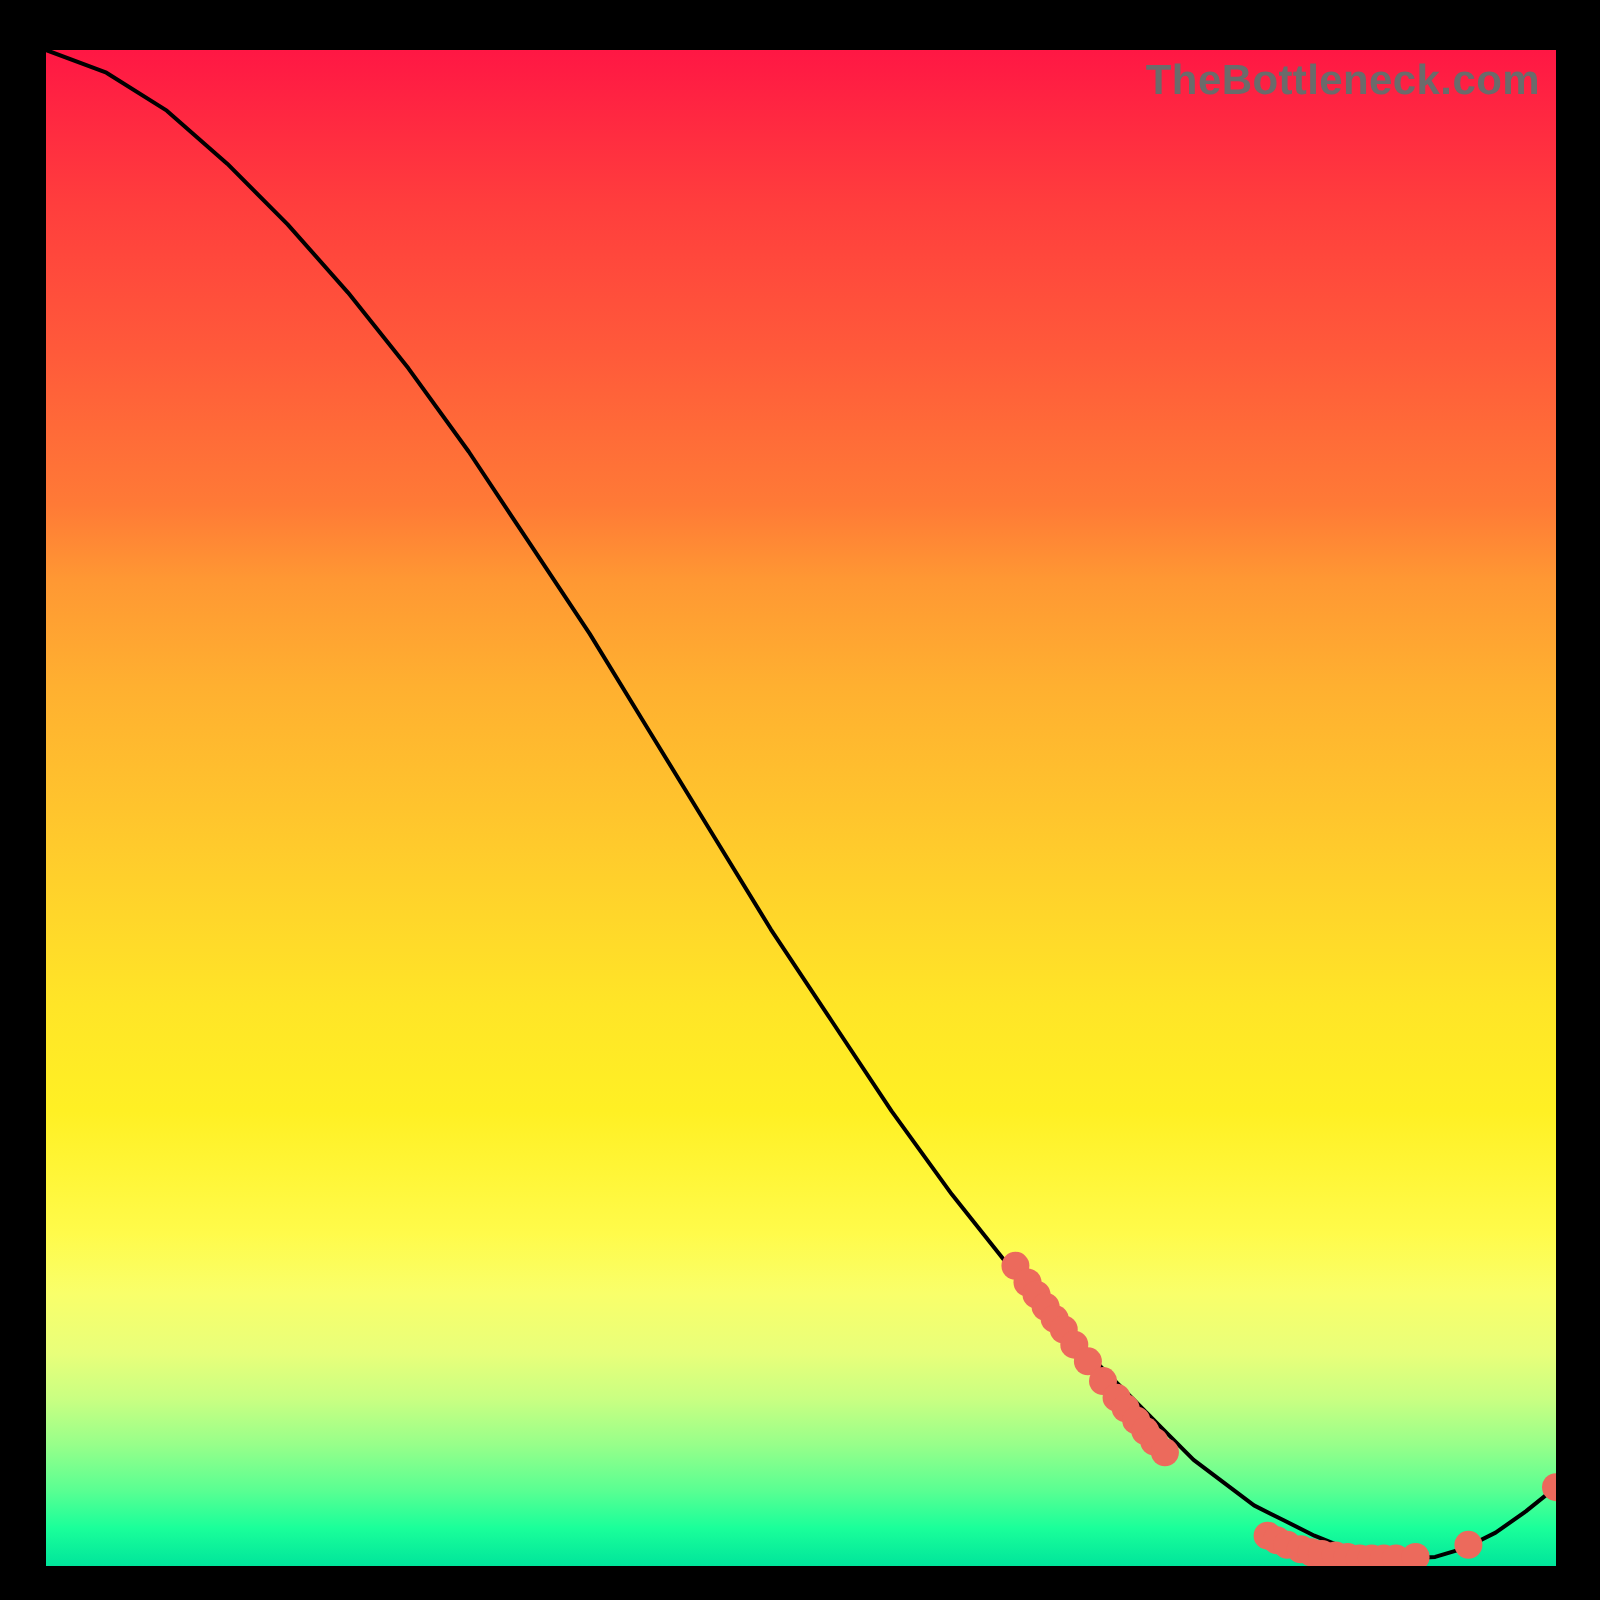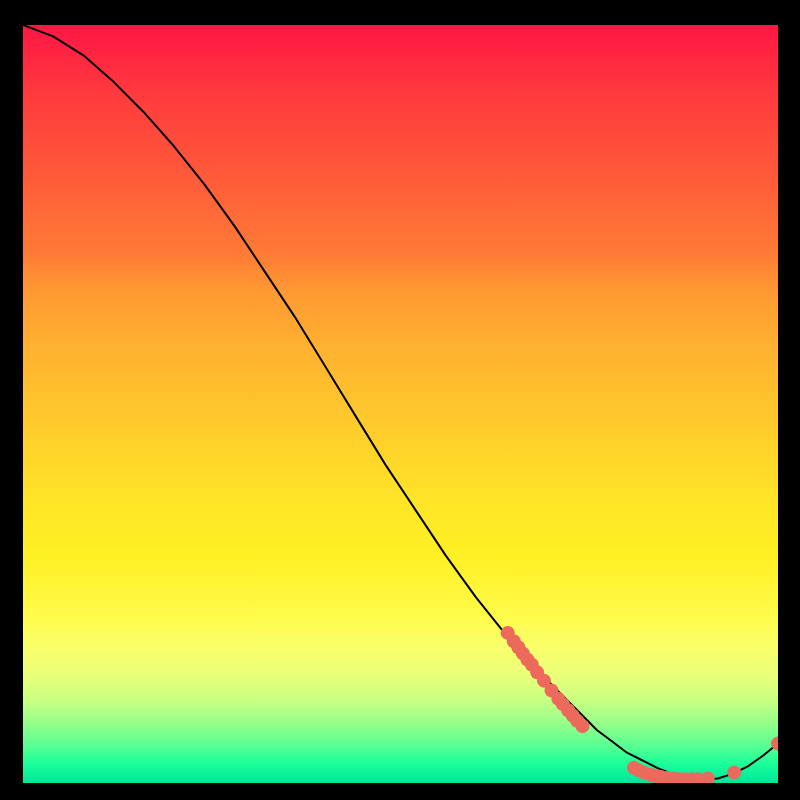--- a/index.html
+++ b/index.html
@@ -98,14 +98,15 @@
           <circle cx="656.85" cy="754.21" r="7" fill="#ec6a5c"></circle>
           <circle cx="662.89" cy="754.21" r="7" fill="#ec6a5c"></circle>
           <circle cx="668.93" cy="754.21" r="7" fill="#ec6a5c"></circle>
           <circle cx="674.97" cy="754.21" r="7" fill="#ec6a5c"></circle>
           <circle cx="684.78" cy="753.45" r="7" fill="#ec6a5c"></circle>
           <circle cx="711.21" cy="747.39" r="7" fill="#ec6a5c"></circle>
           <circle cx="755.00" cy="718.58" r="7" fill="#ec6a5c"></circle>
         </g>
     </svg>
 
+    <div class="watermark">TheBottleneck.com</div>
   </div>
 </div>
 
 </body></html>

